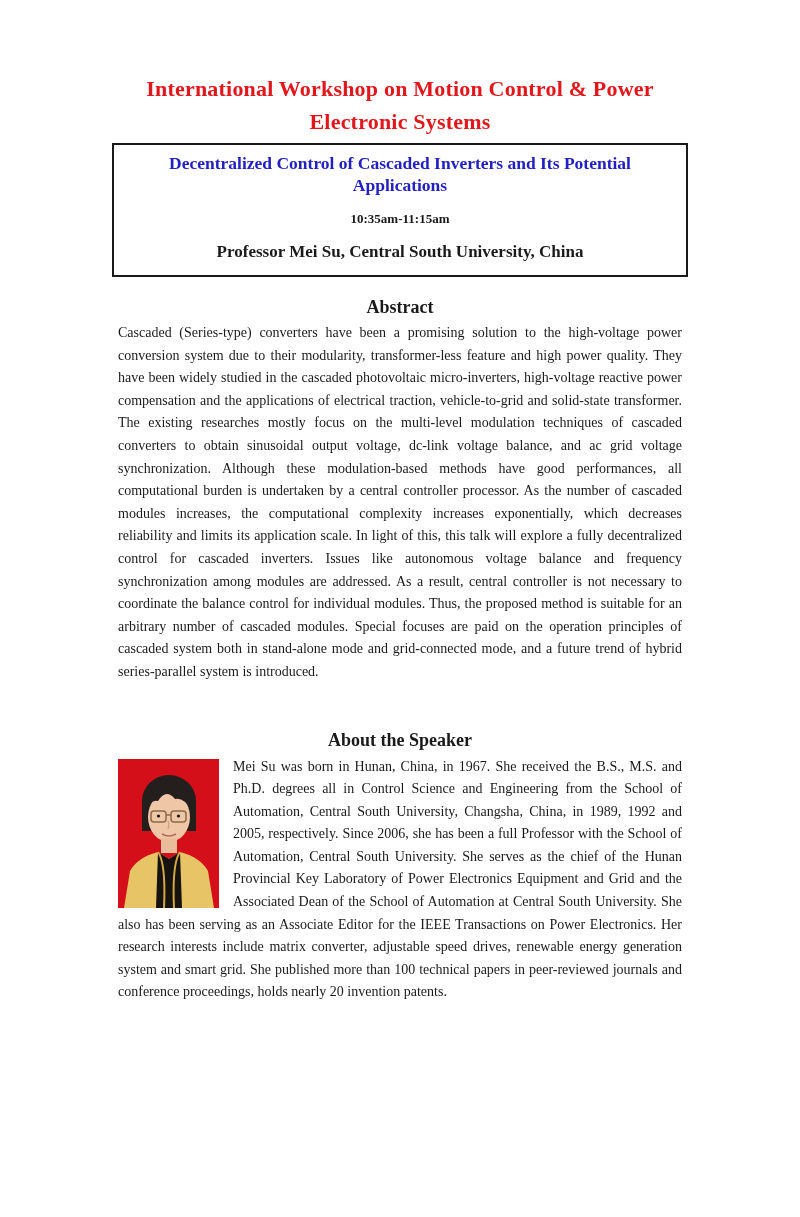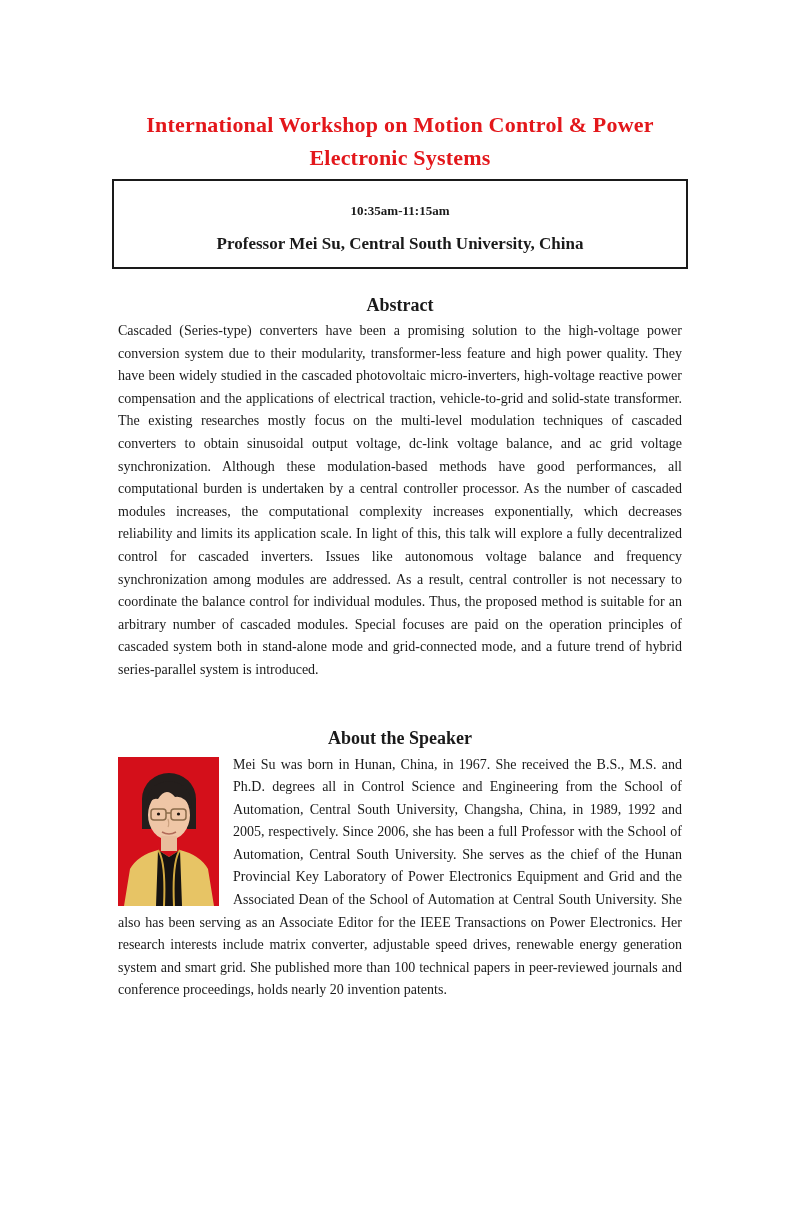--- a/index.html
+++ b/index.html
@@ -15,21 +15,21 @@
     overflow: hidden;
   }
   .page {
     position: relative;
     width: 800px;
     height: 1217px;
   }
   .content {
     width: 564px;
     margin-left: 118px;
-    padding-top: 108px;
+    padding-top: 72px;
   }
   .doc-title {
     margin: 0 0 0 0;
     text-align: center;
     color: #e3171b;
     font-size: 22px;
     font-weight: bold;
     line-height: 33px;
     letter-spacing: 0.2px;
   }
@@ -62,21 +62,21 @@
     margin-top: 13px;
   }
   .section-heading {
     margin: 0;
     text-align: center;
     font-size: 18px;
     font-weight: bold;
     line-height: 20px;
   }
   .abstract-heading {
-    margin-top: 26px;
+    margin-top: 20px;
   }
   .speaker-heading {
     margin-top: 46px;
   }
   .body-text {
     margin: 5px 0 0 0;
     font-size: 14px;
     line-height: 22.6px;
     text-align: justify;
   }
@@ -95,20 +95,21 @@
 </style>
 </head>
 <body>
 
 <div class="page">
   <div class="content">
 
     <h1 class="doc-title">International Workshop on Motion Control &amp; Power Electronic Systems</h1>
 
     <div class="session-box">
+      <div class="talk-title">Decentralized Control of Cascaded Inverters and Its Potential Applications</div>
       <div class="talk-time">10:35am-11:15am</div>
       <div class="talk-speaker">Professor Mei Su, Central South University, China</div>
     </div>
 
     <h2 class="section-heading abstract-heading">Abstract</h2>
 
     <p class="body-text">Cascaded (Series-type) converters have been a promising solution to the high-voltage power conversion system due to their modularity, transformer-less feature and high power quality. They have been widely studied in the cascaded photovoltaic micro-inverters, high-voltage reactive power compensation and the applications of electrical traction, vehicle-to-grid and solid-state transformer. The existing researches mostly focus on the multi-level modulation techniques of cascaded converters to obtain sinusoidal output voltage, dc-link voltage balance, and ac grid voltage synchronization. Although these modulation-based methods have good performances, all computational burden is undertaken by a central controller processor. As the number of cascaded modules increases, the computational complexity increases exponentially, which decreases reliability and limits its application scale. In light of this, this talk will explore a fully decentralized control for cascaded inverters. Issues like autonomous voltage balance and frequency synchronization among modules are addressed. As a result, central controller is not necessary to coordinate the balance control for individual modules. Thus, the proposed method is suitable for an arbitrary number of cascaded modules. Special focuses are paid on the operation principles of cascaded system both in stand-alone mode and grid-connected mode, and a future trend of hybrid series-parallel system is introduced.</p>
 
     <h2 class="section-heading speaker-heading">About the Speaker</h2>
 

